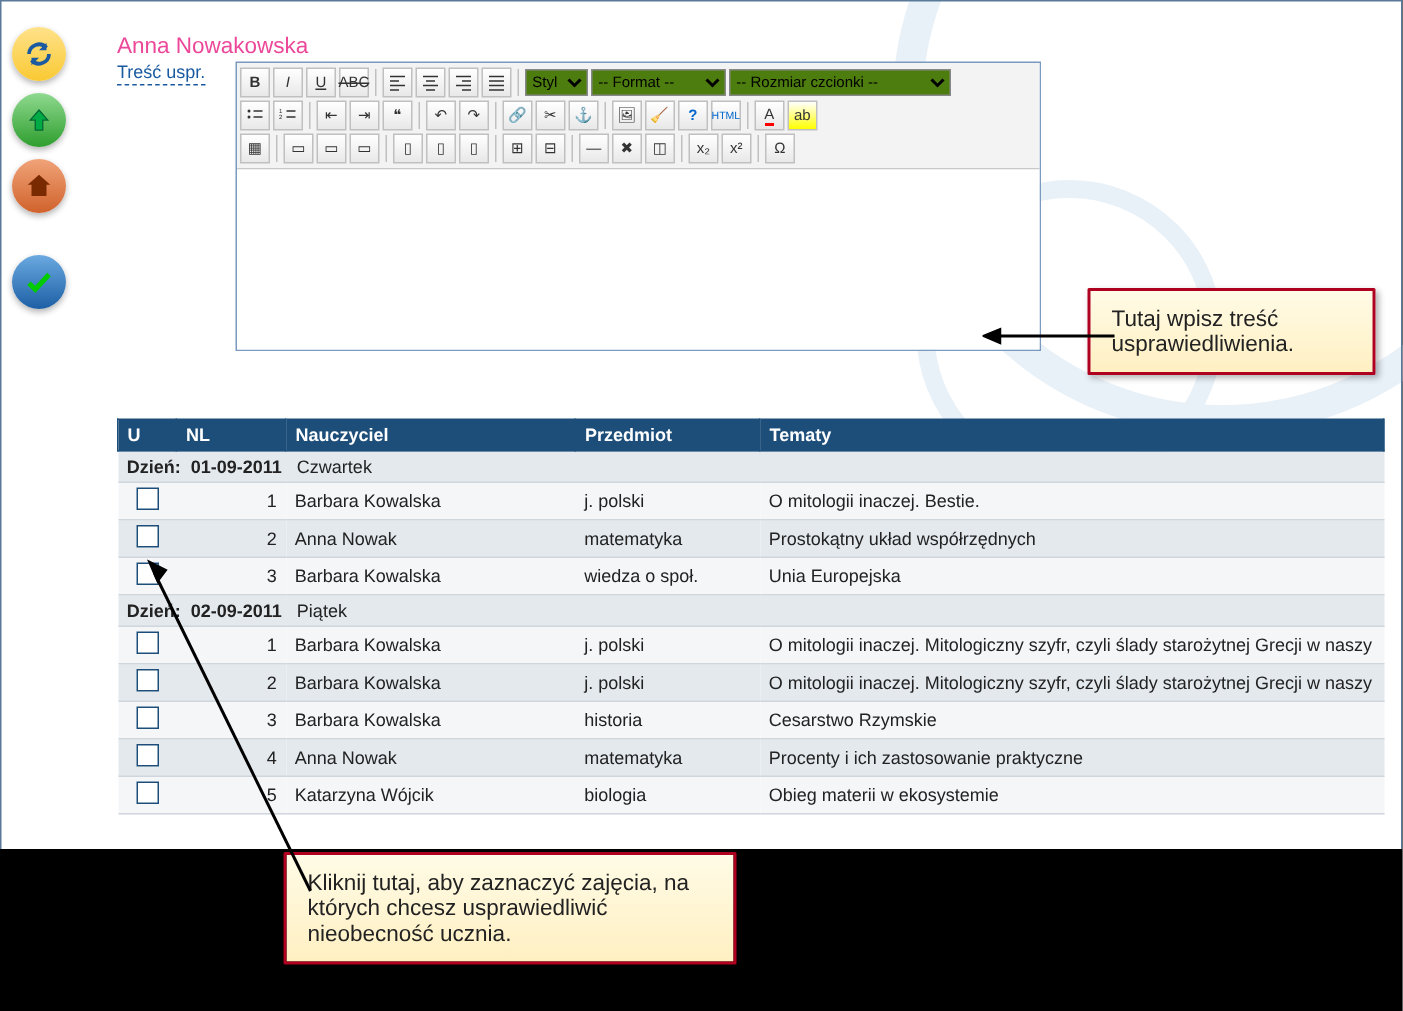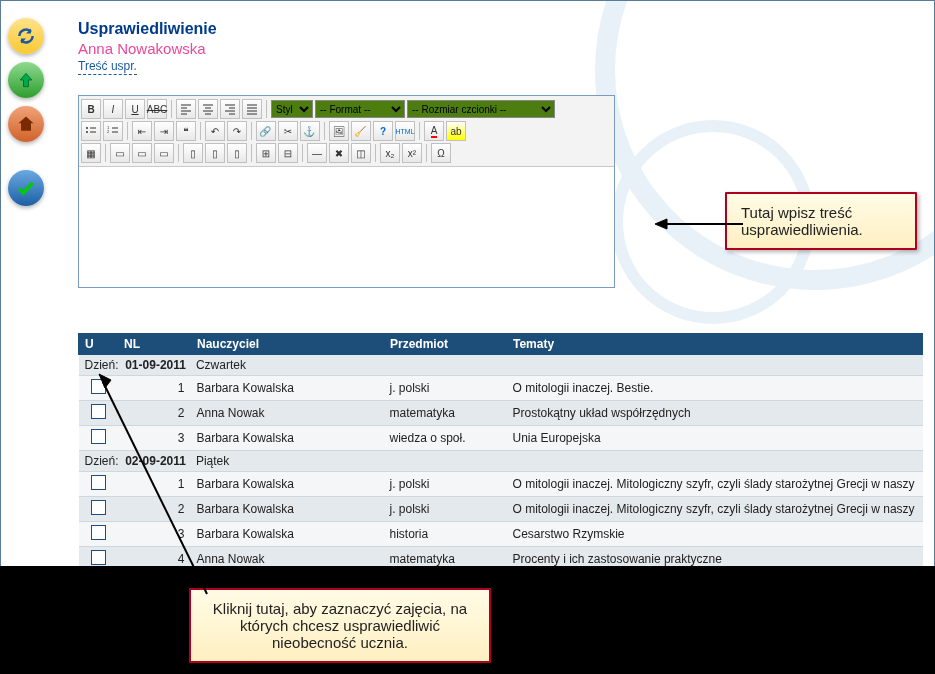--- a/index.html
+++ b/index.html
@@ -13,44 +13,44 @@
   .sb-sync{background:linear-gradient(#ffe28a,#f9c933);}
   .sb-up{background:linear-gradient(#8fd98f,#2e9e2e);}
   .sb-home{background:linear-gradient(#f0a378,#d0622c);}
   .sb-check{background:linear-gradient(#6aa9e0,#1d5fa5);margin-top:28px;}
   .side-btn svg{width:20px;height:20px;}
   .content{position:absolute;left:78px;top:20px;right:10px;}
   h1.title{color:#003a8c;font-size:16px;font-weight:bold;margin:0;}
   h2.subtitle{color:#ec4899;font-size:15px;font-weight:normal;margin:2px 0 2px 0;}
   .listline{color:#003a8c;font-size:13px;margin:0 0 18px 0;}
   .listline b{font-weight:bold;}
-  .editor-row{display:flex;align-items:flex-start;gap:20px;flex-direction:column;}
+  .editor-row{display:flex;align-items:flex-start;gap:20px;}
   .label-tresc{color:#1b5aa0;font-size:12px;border-bottom:1px dashed #1b5aa0;padding-bottom:1px;white-space:nowrap;}
   .editor-box{border:1px solid #7a9ac0;width:535px;}
   .toolbar{background:#f3f3f3;border-bottom:1px solid #c9c9c9;padding:2px;}
   .toolbar .row{display:flex;align-items:center;flex-wrap:nowrap;gap:2px;padding:1px 0;}
   .tbtn{width:18px;height:18px;border:1px solid #c0c0c0;background:linear-gradient(#fff,#e8e8e8);display:flex;align-items:center;justify-content:center;font-size:10px;color:#333;cursor:pointer;}
   .tbtn svg{width:12px;height:12px;}
   .tsep{width:1px;height:18px;background:#c0c0c0;margin:0 2px;}
   .tsel{height:18px;font-size:10px;border:1px solid #888;background:#4d7c0f;}
   .editor-area{width:100%;height:120px;background:#fff;}
   .annot{position:absolute;background:linear-gradient(#fffbe6,#fff0c2);border:2px solid #b00020;border-radius:1px;padding:10px 14px;font-size:15px;color:#222;box-shadow:2px 2px 4px rgba(0,0,0,.3);margin-left:19px;}
   .annot1{top:192px;right:18px;width:160px;}
-  .annot2{top:588px;left:170px;width:270px;text-align:center;}
+  .annot2{top:568px;left:170px;width:270px;}
   .arrow{position:absolute;stroke:#000;fill:#000;}
   .tablewrap{margin-top:45px;width:845px;}
   table.abs{border-collapse:collapse;width:100%;font-size:12px;}
   table.abs th{background:#1d4e7a;color:#fff;font-weight:bold;text-align:left;padding:3px 6px;border:1px solid #1d4e7a;font-size:12px;}
   table.abs th.u{width:26px;}
   table.abs th.nl{width:60px;}
   table.abs th.teach{width:180px;}
   table.abs th.subj{width:110px;}
   table.abs td{padding:3px 6px;border-bottom:1px solid #cfd6dd;color:#222;}
   tr.dayrow td{background:#e4e9ee;font-size:12px;}
-  tr.dayrow td .dl{font-weight:normal;}
+  tr.dayrow td .dl{font-weight:bold;}
   tr.dayrow td .dd{font-weight:bold;}
   tr.even td{background:#f4f6f8;}
   tr.odd td{background:#e4e9ee;}
   td.ucell{text-align:center;}
   td.nlcell{text-align:right;padding-right:14px;}
   .chk{width:13px;height:13px;border:1px solid #1d4e7a;display:inline-block;background:#fff;cursor:pointer;}
   .footer-dark{position:absolute;left:0;right:0;bottom:0;height:108px;background:#000;}
 </style>
 </head>
 <body>
@@ -78,21 +78,20 @@
         </svg>
     </div>
     <div class="side-btn sb-check">
       <svg viewBox="0 0 24 24">
           <path fill="none" stroke="#0c0" stroke-width="4" d="M4 13l5 5L20 6"></path>
         </svg>
     </div>
   </div>
 
   <div class="content">
-    <h1 class="title">Usprawiedliwienie</h1>
     <h2 class="subtitle">Anna Nowakowska</h2>
 
     <div class="editor-row">
       <span class="label-tresc">Treść uspr.</span>
       <div class="editor-box">
         <div class="toolbar">
           <div class="row">
             <div class="tbtn">
                 <b>B</b>
               </div>

